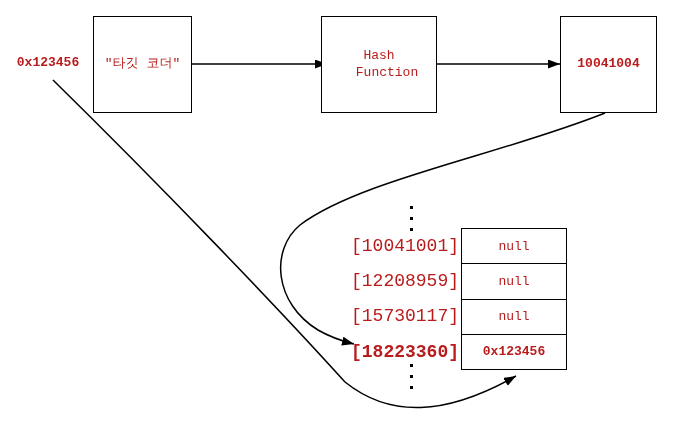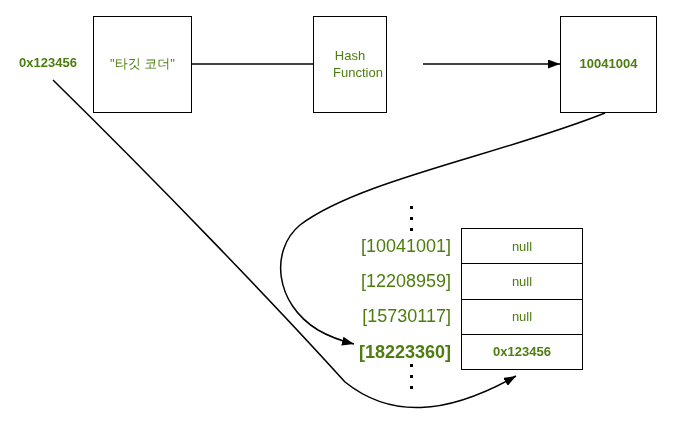--- a/index.html
+++ b/index.html
@@ -1,35 +1,35 @@
 <!DOCTYPE html>
 <html><head>
 <meta charset="utf-8">
 <style>
   html,body{margin:0;padding:0;background:#ffffff;}
   .canvas{
     position:relative;width:676px;height:436px;background:#ffffff;
-    font-family:Liberation Sans, sans-serif;color:#4d7c0f;overflow:hidden;
+    font-family:Liberation Mono, monospace;color:#b91c1c;overflow:hidden;
   }
   .box{
     position:absolute;box-sizing:border-box;border:1.5px solid #000000;background:#ffffff;
     display:flex;align-items:center;justify-content:center;text-align:center;
     font-size:13px;line-height:1.3;
   }
   .box.bold{font-weight:bold;text-align:center;}
   #box-source{left:93px;top:16px;width:99px;height:97px;}
-  #box-hash{left:313px;top:16px;width:74px;height:97px;}
+  #box-hash{left:321px;top:16px;width:116px;height:97px;}
   #box-output{left:560px;top:16px;width:97px;height:97px;}
   .free-label{
     position:absolute;font-size:13px;line-height:18px;height:18px;
     display:block;text-align:center;white-space:nowrap;
   }
   #input-label{left:8px;top:54px;width:80px;font-weight:bold;}
   .bucket-table{
-    position:absolute;left:461px;top:228px;width:122px;height:142px;
+    position:absolute;left:461px;top:228px;width:106px;height:142px;
     box-sizing:border-box;border:1.5px solid #000000;background:#ffffff;
     display:flex;flex-direction:column;
   }
   .bucket-row{
     flex:1;display:flex;align-items:center;justify-content:center;
     font-size:13px;
   }
   .bucket-row:not(:last-child){border-bottom:1.5px solid #000000;}
   .bucket-row.bold{font-weight:bold;}
   .index-label{

